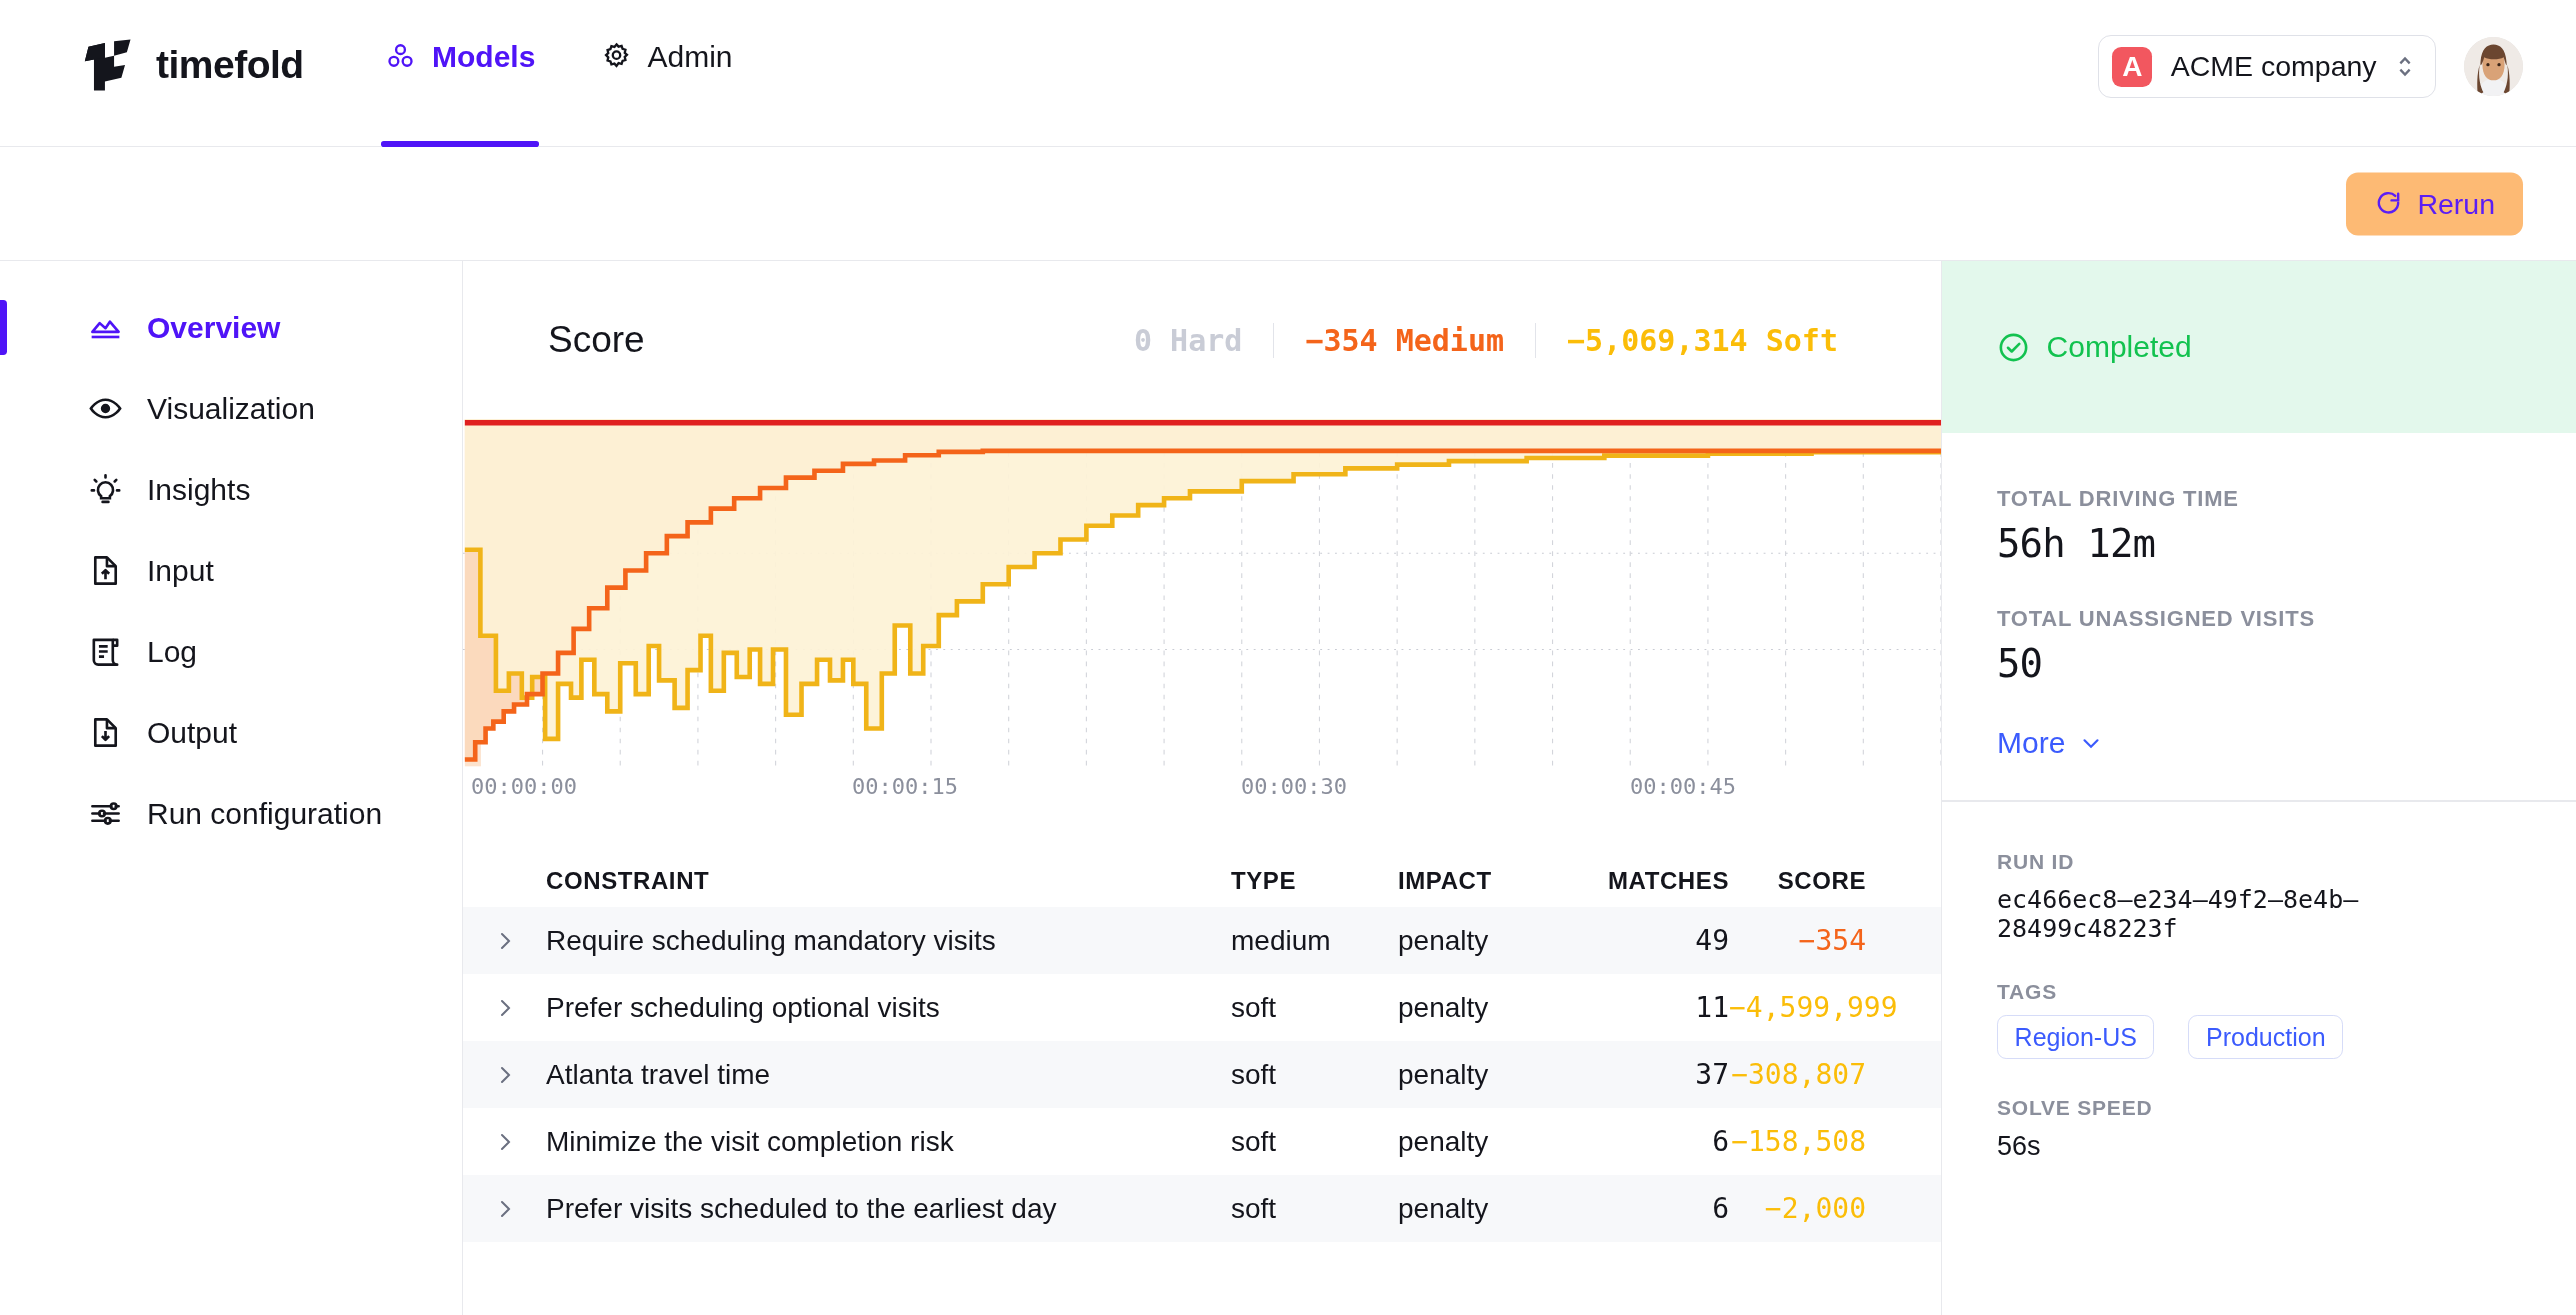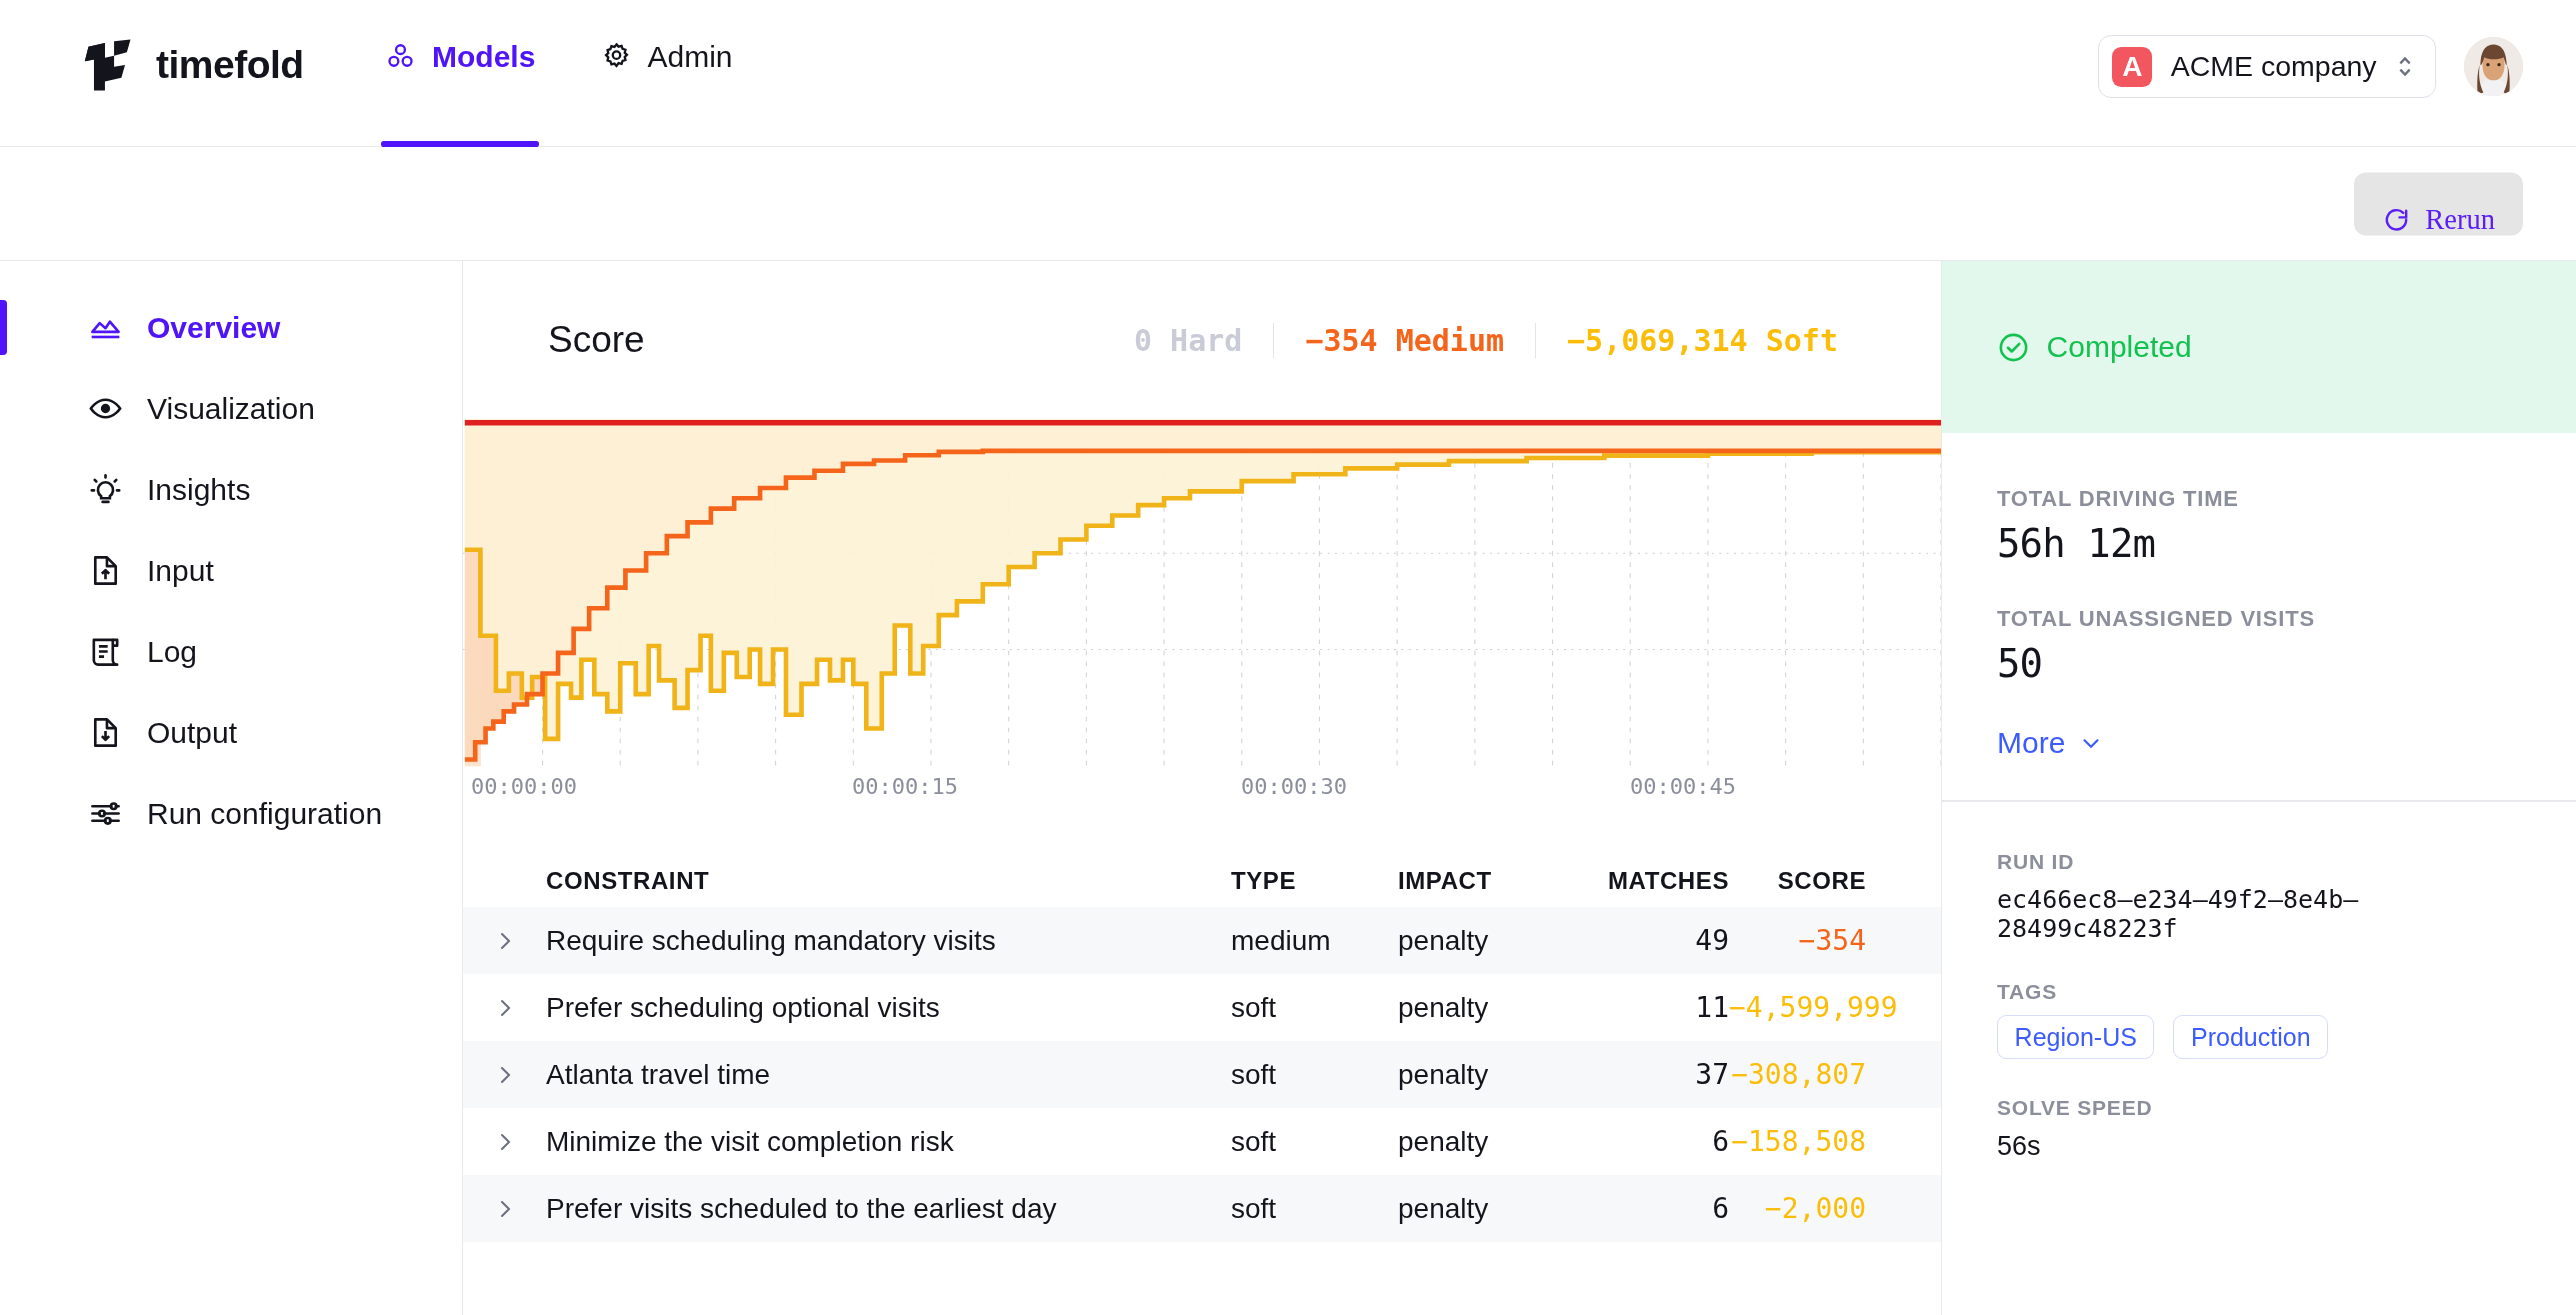--- a/index.html
+++ b/index.html
@@ -65,24 +65,24 @@
     display: flex; align-items: center;
     border-bottom: 1.8px solid #e8e9ed;
     position: relative;
   }
   .crumb { display: flex; align-items: center; gap: 20px; margin-left: 81px; }
   .crumb-proj { font-size: 32px; color: #8b90a8; cursor: pointer; }
   .crumb-sep { font-size: 32px; color: #8b90a8; }
   .crumb-cur { font-size: 32px; font-weight: 700; color: #14151c; }
   .rerun-btn {
     position: absolute; right: 53px; top: 50%; transform: translateY(-50%);
-    display: flex; align-items: flex-end; gap: 14.7px;
-    background: #e5e5e5; color: #5b1ef5; border: none; border-radius: 12px;
+    display: flex; align-items: center; gap: 14.7px;
+    background: #fdba74; color: #5b1ef5; border: none; border-radius: 12px;
     height: 63px; padding: 0 28px; font-size: 28.5px; font-weight: 500;
-    font-family: Liberation Serif, serif; cursor: pointer;
+    font-family: Liberation Sans, sans-serif; cursor: pointer;
   }
 
   
   .body { flex: 1; display: flex; min-height: 0; }
 
   
   .sidebar {
     width: 463px; flex: 0 0 463px;
     border-right: 1.8px solid #e8e9ed;
     padding-top: 26px; position: relative;
@@ -178,21 +178,21 @@
     color: #3b5bfd; font-size: 30px; cursor: pointer; margin-top: 35px;
   }
   .panel-div { height: 1.8px; background: #e8e9ed; margin: 40px 0 0 0; }
   .meta { padding: 48px 55px 0 55px; }
   .meta-block { margin-bottom: 37px; }
   .meta-lbl {
     font-size: 21px; font-weight: 700; letter-spacing: 0.8px;
     color: #8b8f9c; margin-bottom: 11px;
   }
   .meta-val { font-family: "DejaVu Sans Mono", monospace; font-size: 25px; color: #14151c; }
-  .tags { display: flex; gap: 19px; margin-top: 3.7px; }
+  .tags { display: flex; gap: 34px; margin-top: 3.7px; }
   .tag {
     border: 1.8px solid #d6dcf8; border-radius: 9.2px;
     padding: 6.4px 16.6px; color: #3b5bfd; font-size: 25px; cursor: pointer;
   }
   .meta-plain { font-size: 27px; color: #14151c; }
 </style>
 </head>
 <body>
 
 <div class="app">

